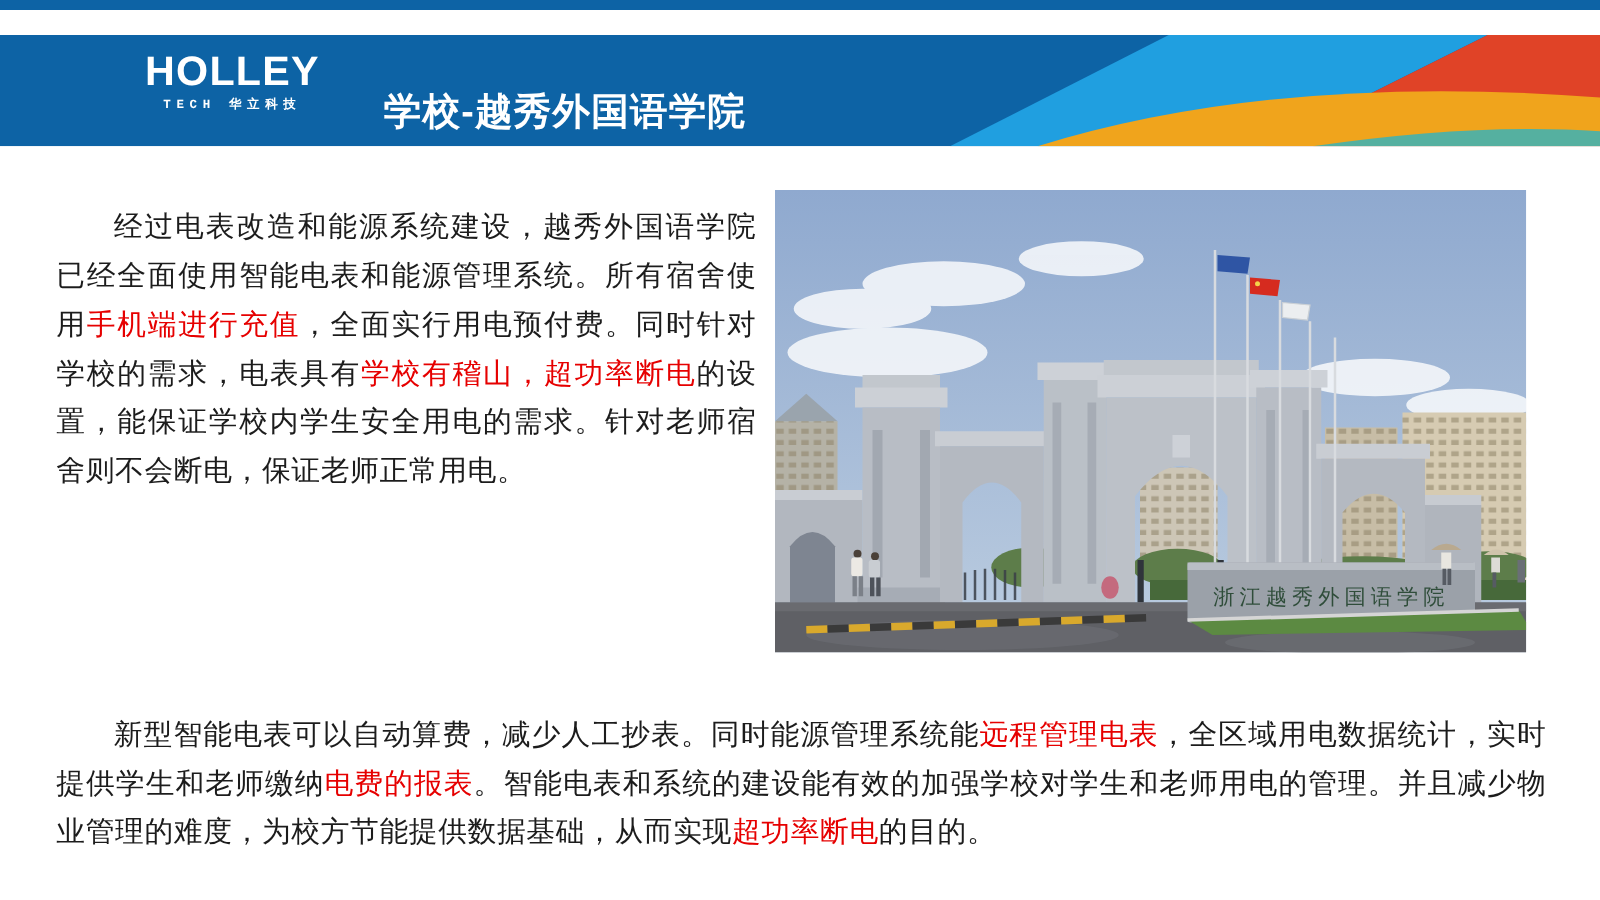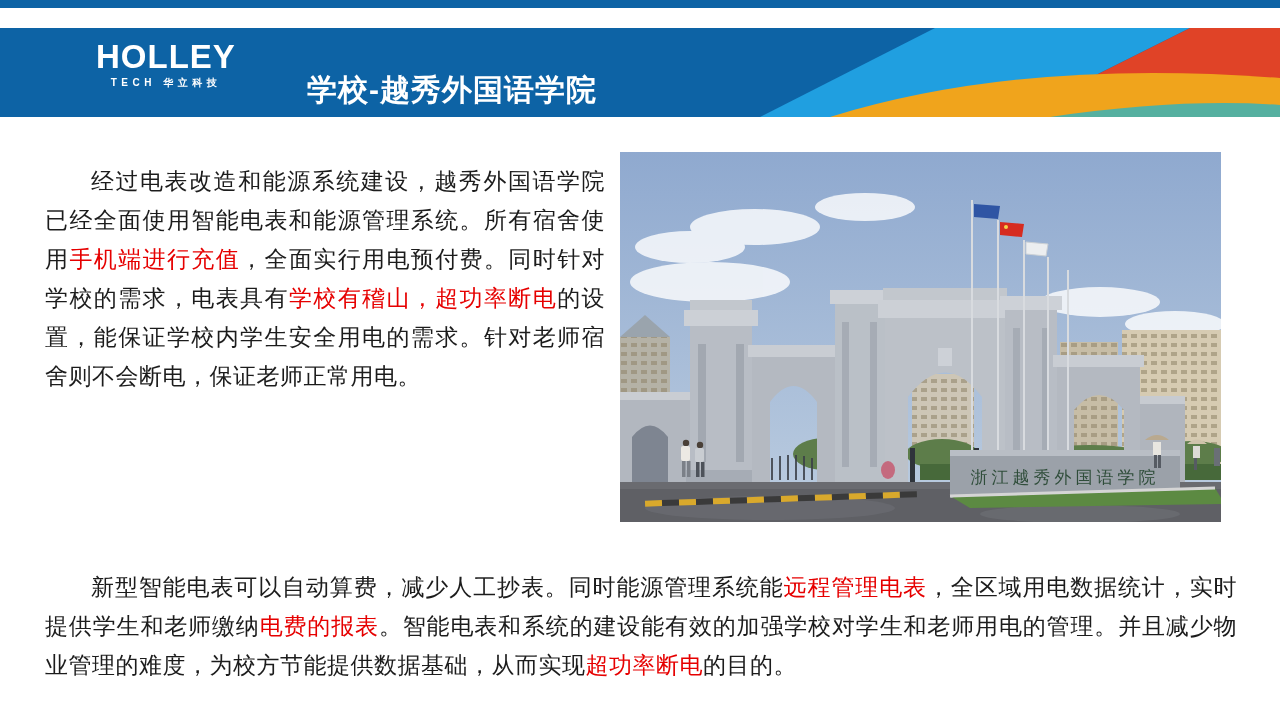--- a/index.html
+++ b/index.html
@@ -1,23 +1,23 @@
 <!DOCTYPE html>
 <html style="--header-blue: #0d63a5; --accent-light-blue: #209fe0; --accent-red: #e04327; --accent-orange: #f0a41c; --accent-teal: #55b0a0; --highlight-red: #e60000;"><head>
 <meta charset="utf-8">
 <style>
   html,body{margin:0;padding:0;background:#dcdcdc;}
   .slide{position:relative;width:1280px;height:720px;background:#ffffff;overflow:hidden;
          font-family:"Liberation Sans",sans-serif;}
   .top-strip{position:absolute;top:0;left:0;width:1280px;height:8px;background:var(--header-blue,#0d63a5);}
   .header{position:absolute;top:28px;left:0;width:1280px;height:89px;}
   .header svg{display:block;position:absolute;top:0;left:0;}
-  .logo{position:absolute;left:96px;top:12px;color:#fff;text-align:center;}
+  .logo{position:absolute;left:116px;top:12px;color:#fff;text-align:center;}
   .logo-brand{font-size:33px;font-weight:800;letter-spacing:1px;line-height:34px;}
-  .logo-tagline{font-size:10px;font-weight:bold;letter-spacing:4.5px;margin-top:2px;white-space:nowrap;}
+  .logo-tagline{font-size:10px;font-weight:bold;letter-spacing:4.5px;margin-top:2px;white-space:nowrap;font-family:Liberation Mono, monospace;}
   .title{position:absolute;left:290px;top:50%;transform:translateY(-50%);margin:17px;
          color:#ffffff;font-size:30px;font-weight:bold;letter-spacing:1px;white-space:nowrap;}
   .col-left{position:absolute;left:45px;top:162px;width:560px;}
   .para{margin:0;font-size:23px;line-height:39px;color:#1c1c1c;text-align:justify;
         text-indent:2em;letter-spacing:0.5px;}
   .para .hl{color:var(--highlight-red,#e60000);font-family:Liberation Serif, serif;}
   .para-bottom{position:absolute;left:45px;top:568px;width:1192px;}
   .photo{position:absolute;left:620px;top:152px;width:601px;height:370px;margin:0;}
   .photo svg{display:block;}
 </style>

